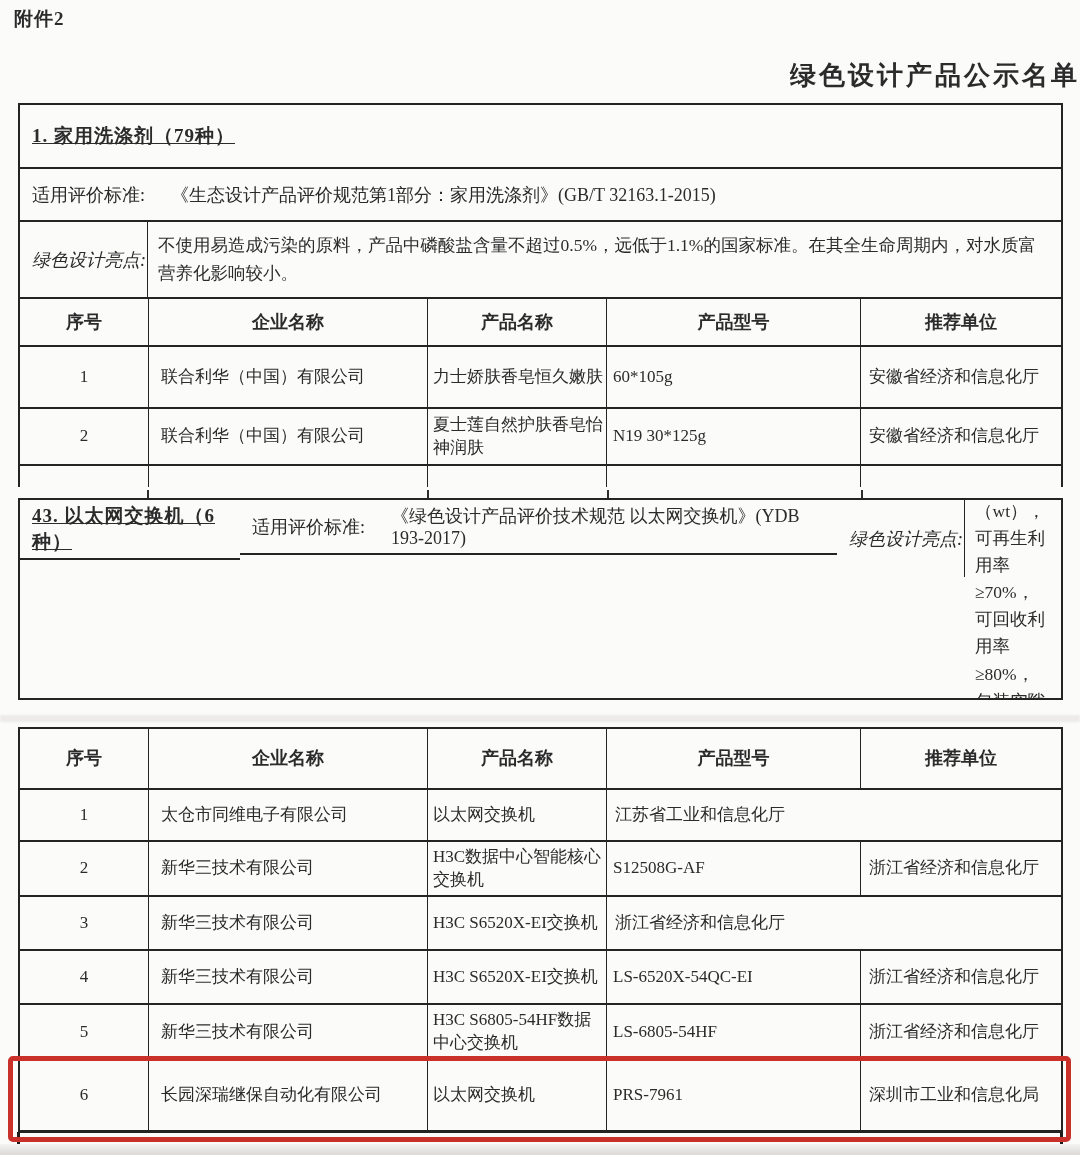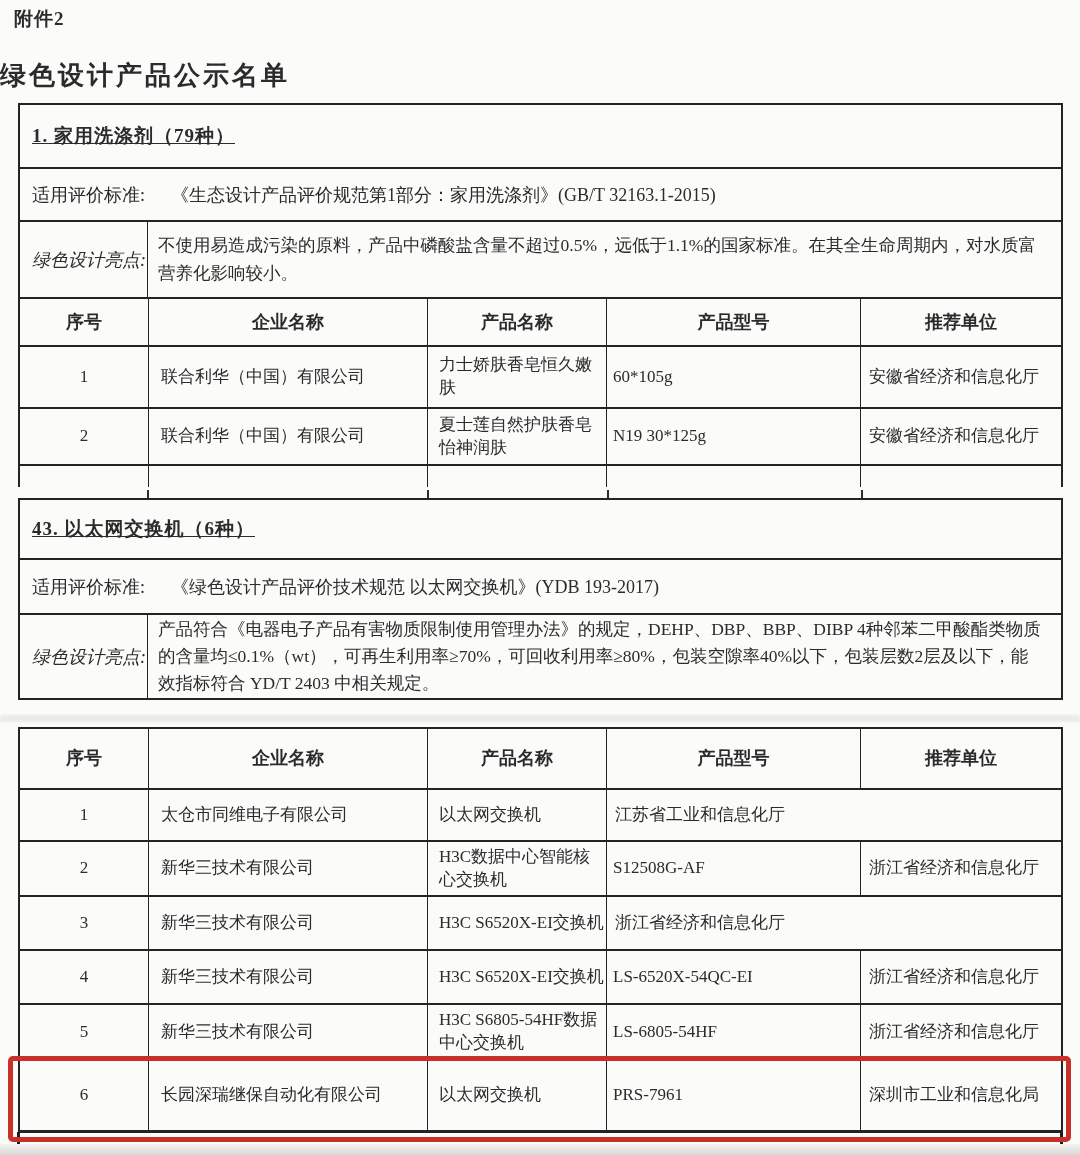--- a/index.html
+++ b/index.html
@@ -15,29 +15,29 @@
     font-family:"Liberation Serif","DejaVu Serif",serif;
     color:var(--text);
     overflow:hidden;
   }
   .attachment{
     position:absolute;left:14px;top:6px;
     font-size:19px;font-weight:bold;letter-spacing:1px;
   }
   .doc-title{
     position:absolute;left:0;top:58px;width:100%;
-    text-align:left;font-size:26px;font-weight:bold;letter-spacing:3px;
+    text-align:right;font-size:26px;font-weight:bold;letter-spacing:3px;
   }
   .block{
     position:absolute;left:18px;width:1045px;
     border:2.5px solid var(--border);
     overflow:hidden;
   }
   .block-a{top:103px;height:384px;border-bottom:none;}
-  .block-b{top:498px;height:202px;display:flex;flex-direction:column;}
+  .block-b{top:498px;height:202px;display:flex;flex-direction:row;}
   .block-c{top:727px;height:406px;border-bottom-width:3px;display:flex;flex-direction:column;}
   .sec-heading{
     height:64px;border-bottom:2px solid var(--border);
     display:grid;align-content:center;
     padding-left:12px;font-size:19px;font-weight:bold;letter-spacing:1px;text-decoration:underline;
   }
   .block-b .sec-heading{height:60px;}
   .meta-row{
     height:53px;border-bottom:2px solid var(--border);
     display:flex;align-items:center;padding-left:12px;font-size:18px;
@@ -57,21 +57,21 @@
   .hl-value{
     flex:1;display:grid;align-content:center;
     padding:4px 16px 4px 10px;font-size:17.5px;line-height:1.55;
   }
   .t-row{display:flex;border-bottom:2px solid var(--border);}
   .t-row:last-child{border-bottom:none;}
   .cell{display:grid;align-content:center;font-size:17px;line-height:1.35;overflow:hidden;}
   .cell + .cell{border-left:1px solid var(--border);}
   .c0{flex:0 0 128px;text-align:center;}
   .c1{flex:0 0 279px;padding-left:12px;}
-  .c2{flex:0 0 179px;padding-left:11px;}
+  .c2{flex:0 0 179px;padding-left:5px;}
   .c3{flex:0 0 254px;padding-left:6px;}
   .c4{flex:1;padding-left:8px;}
   .t-head .cell{font-size:18px;font-weight:bold;text-align:center;padding-left:0;}
   .block-a .t-head{height:48px;}
   .block-c .t-head{height:61px;}
   .ra1{height:62px;} .ra2{height:57px;}
   .t-partial{height:40px;border-bottom:none;}
   .rc1{height:52px;} .rc2{height:55px;} .rc3{height:54px;}
   .rc4{height:54px;} .rc5{height:56px;} .rc6{flex:1;border-bottom:none;}
   .red-box{

